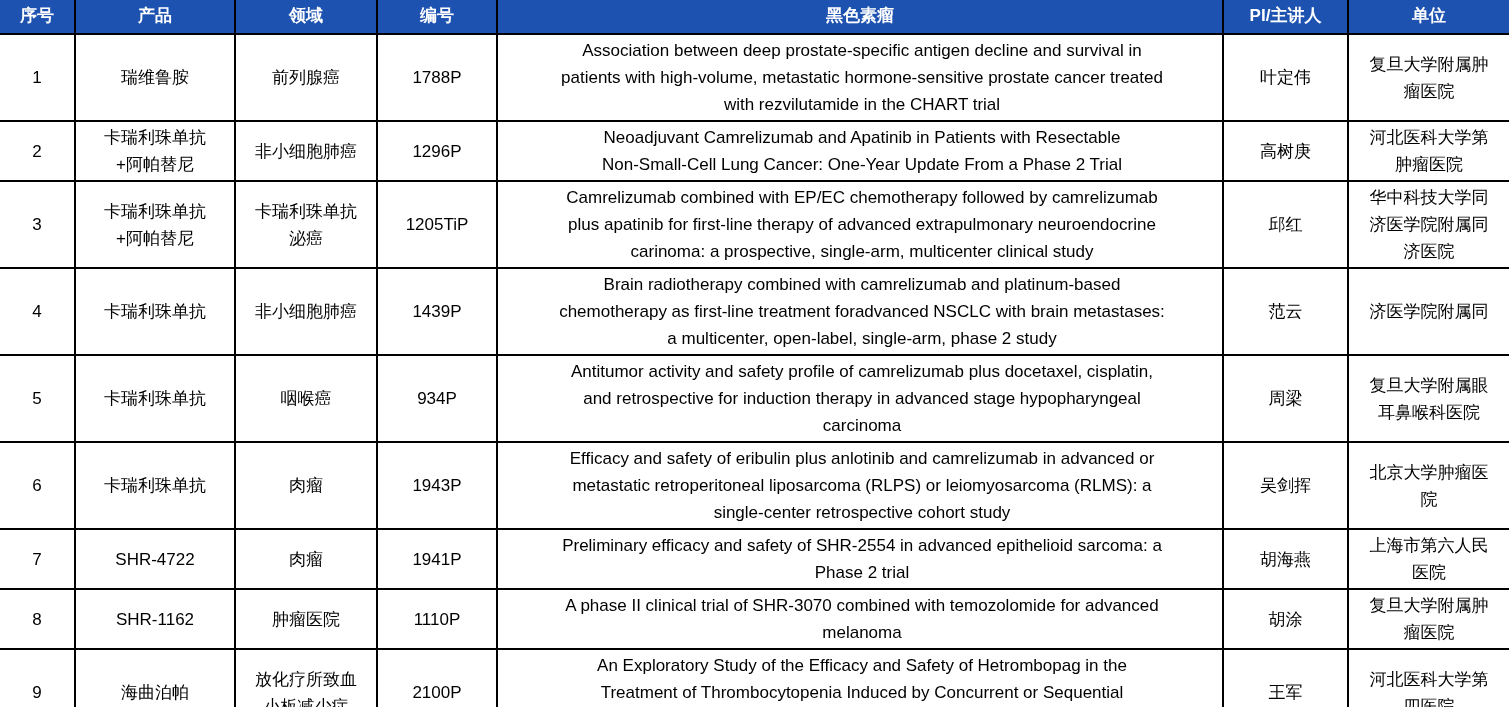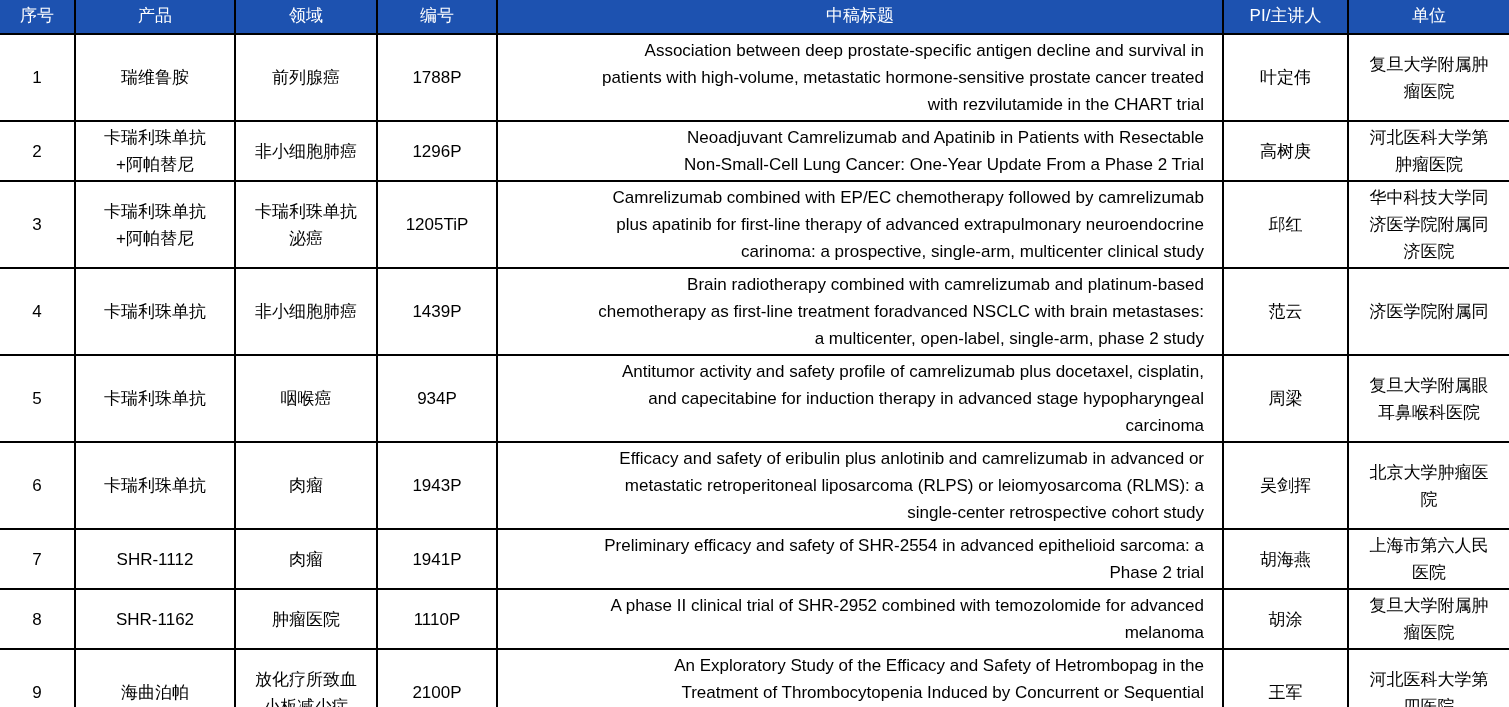--- a/index.html
+++ b/index.html
@@ -25,21 +25,21 @@
   col.col-product{width:160px;}
   col.col-field  {width:142px;}
   col.col-code   {width:120px;}
   col.col-title  {width:726px;}
   col.col-pi     {width:125px;}
   col.col-org    {width:161px;}
 
   th{
     background:var(--header-bg,#1d52b0);
     color:var(--header-text,#ffffff);
-    font-weight:normal;
+    font-weight:bold;
     font-size:17px;
     height:33px;
     padding:0 2px;
     border:2px solid #000000;
     border-top:none;
     text-align:center;
     vertical-align:middle;
     line-height:1.2;
   }
   th:first-child{border-left:none;}
@@ -51,22 +51,22 @@
     text-align:center;
     vertical-align:middle;
     padding:2px 6px;
     line-height:27px;
     white-space:pre-line;
     overflow:hidden;
   }
   td:first-child{border-left:none;}
   td:last-child{border-right:none;}
   td.col-title{
-    text-align:right;
-    padding:2px 18px 2px 8px;
+    text-align:center;
+    padding:2px 4px 2px 8px;
   }
 </style>
 </head>
 <body>
 
 <div class="table-wrap">
   <table>
     <colgroup>
       <col class="col-index">
       <col class="col-product">
@@ -75,21 +75,21 @@
       <col class="col-title">
       <col class="col-pi">
       <col class="col-org">
     </colgroup>
     <thead>
       <tr>
         <th class="col-index">序号</th>
         <th class="col-product">产品</th>
         <th class="col-field">领域</th>
         <th class="col-code">编号</th>
-        <th class="col-title">中稿标题</th>
+        <th class="col-title">黑色素瘤</th>
         <th class="col-pi">PI/主讲人</th>
         <th class="col-org">单位</th>
       </tr>
     </thead>
     <tbody>
         <tr>
           <td class="col-index">1</td>
           <td class="col-product">瑞维鲁胺</td>
           <td class="col-field">前列腺癌</td>
           <td class="col-code">1788P</td>
@@ -137,55 +137,55 @@
 a multicenter, open-label, single-arm, phase 2 study</td>
           <td class="col-pi">范云</td>
           <td class="col-org">济医学院附属同</td>
         </tr>
         <tr>
           <td class="col-index">5</td>
           <td class="col-product">卡瑞利珠单抗</td>
           <td class="col-field">咽喉癌</td>
           <td class="col-code">934P</td>
           <td class="col-title">Antitumor activity and safety profile of camrelizumab plus docetaxel, cisplatin,
-and capecitabine for induction therapy in advanced stage hypopharyngeal
+and retrospective for induction therapy in advanced stage hypopharyngeal
 carcinoma</td>
           <td class="col-pi">周梁</td>
           <td class="col-org">复旦大学附属眼
 耳鼻喉科医院</td>
         </tr>
         <tr>
           <td class="col-index">6</td>
           <td class="col-product">卡瑞利珠单抗</td>
           <td class="col-field">肉瘤</td>
           <td class="col-code">1943P</td>
           <td class="col-title">Efficacy and safety of eribulin plus anlotinib and camrelizumab in advanced or
 metastatic retroperitoneal liposarcoma (RLPS) or leiomyosarcoma (RLMS): a
 single-center retrospective cohort study</td>
           <td class="col-pi">吴剑挥</td>
           <td class="col-org">北京大学肿瘤医
 院</td>
         </tr>
         <tr>
           <td class="col-index">7</td>
-          <td class="col-product">SHR-1112</td>
+          <td class="col-product">SHR-4722</td>
           <td class="col-field">肉瘤</td>
           <td class="col-code">1941P</td>
           <td class="col-title">Preliminary efficacy and safety of SHR-2554 in advanced epithelioid sarcoma: a
 Phase 2 trial</td>
           <td class="col-pi">胡海燕</td>
           <td class="col-org">上海市第六人民
 医院</td>
         </tr>
         <tr>
           <td class="col-index">8</td>
           <td class="col-product">SHR-1162</td>
           <td class="col-field">肿瘤医院</td>
           <td class="col-code">1110P</td>
-          <td class="col-title">A phase II clinical trial of SHR-2952 combined with temozolomide for advanced
+          <td class="col-title">A phase II clinical trial of SHR-3070 combined with temozolomide for advanced
 melanoma</td>
           <td class="col-pi">胡涂</td>
           <td class="col-org">复旦大学附属肿
 瘤医院</td>
         </tr>
         <tr>
           <td class="col-index">9</td>
           <td class="col-product">海曲泊帕</td>
           <td class="col-field">放化疗所致血
 小板减少症</td>

